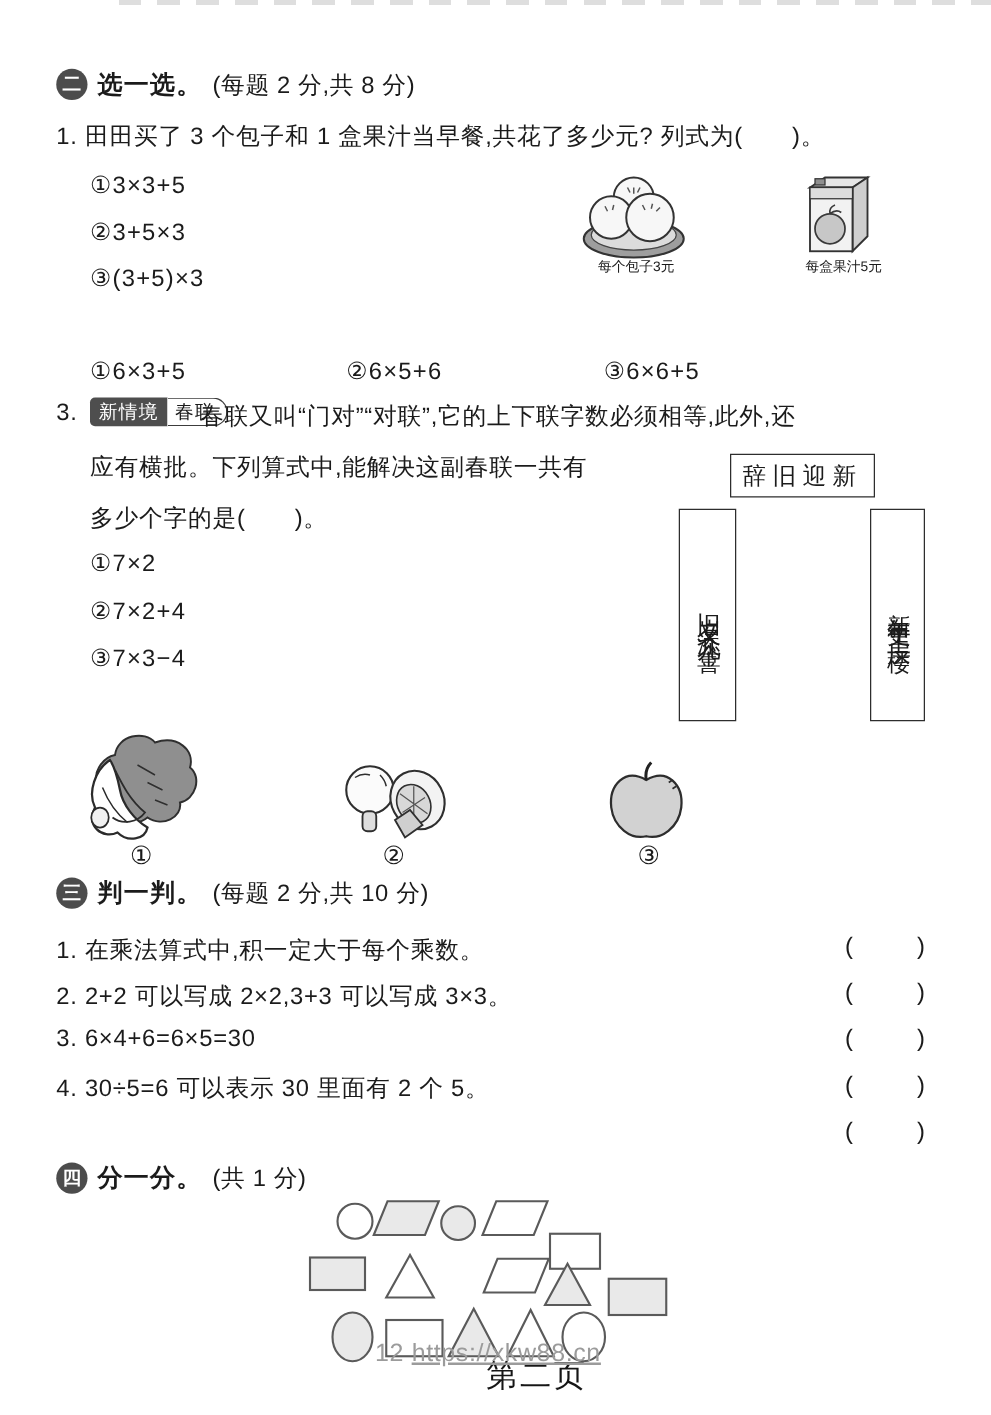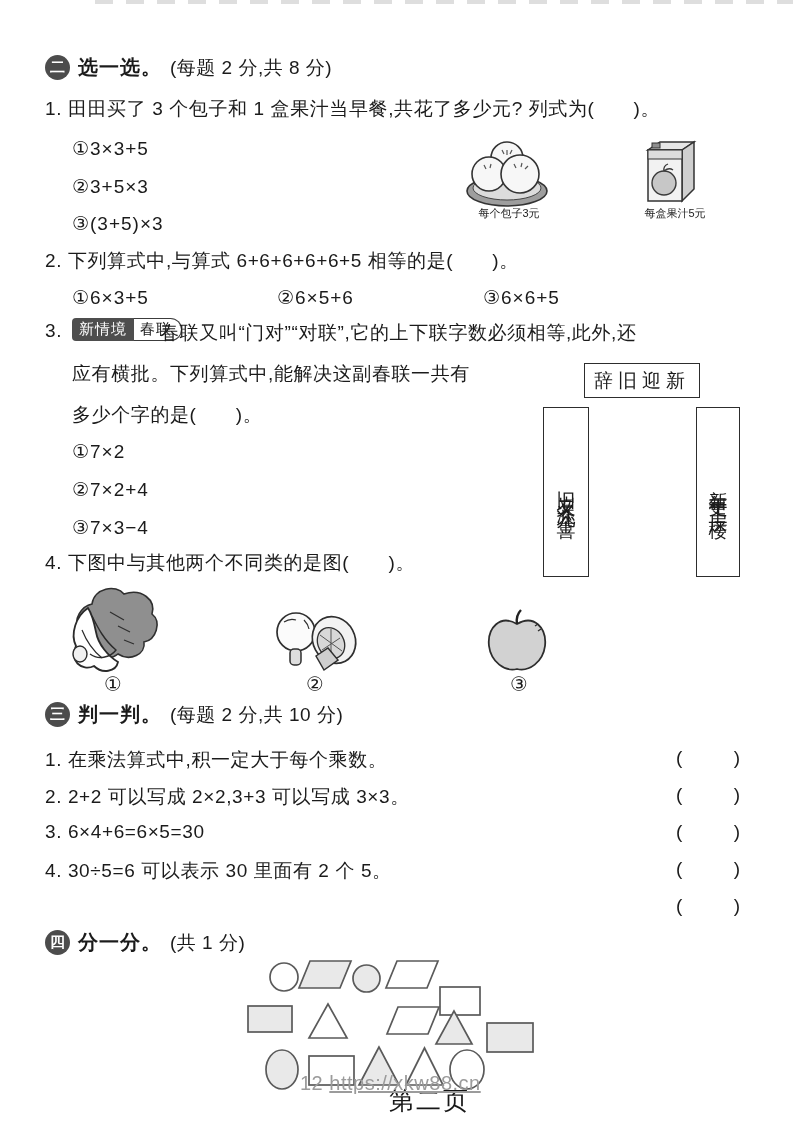--- a/index.html
+++ b/index.html
@@ -100,41 +100,39 @@
       <polygon points="43,19 55,11 55,58 43,70" fill="#cfcfcf" stroke="#333" stroke-width="1.5"></polygon>
       <rect x="9" y="19" width="34" height="51" fill="#f2f2f2" stroke="#333" stroke-width="1.5"></rect>
       <rect x="13" y="12" width="8" height="5" fill="#8f8f8f" stroke="#333" stroke-width="1"></rect>
       <rect x="9" y="19" width="34" height="9" fill="#dddddd" stroke="#333" stroke-width="1"></rect>
       <circle cx="25" cy="52" r="12" fill="#c7c7c7" stroke="#3a3a3a" stroke-width="1.4"></circle>
       <path d="M25 40 q-1 -5 4 -7 M25 40 q5 -4 9 -1" stroke="#3a3a3a" stroke-width="1.3" fill="none"></path>
     </svg>
   </div>
   <div class="abs caption" style="left:612px;top:206px;width:126px;">每盒果汁5元</div>
 
-  <div class="abs qtext" style="left:45px;top:248px;">2. 下列算式中,与算式 6+6+6+6+6+5 相等的是(　　)。</div>
   <div class="abs opt" style="left:72px;top:286px;">①6×3+5</div>
   <div class="abs opt" style="left:277px;top:286px;">②6×5+6</div>
   <div class="abs opt" style="left:483px;top:286px;">③6×6+5</div>
 
   <div class="abs qtext" style="left:45px;top:320px;">3.</div>
   <div class="abs" style="left:72px;top:318px;">
     <span class="badge-dark">新情境</span><span class="badge-light">春联</span>
   </div>
   <div class="abs qtext" style="left:160px;top:320px;">春联又叫“门对”“对联”,它的上下联字数必须相等,此外,还</div>
   <div class="abs qtext" style="left:72px;top:361px;">应有横批。下列算式中,能解决这副春联一共有</div>
   <div class="abs qtext" style="left:72px;top:402px;">多少个字的是(　　)。</div>
   <div class="abs opt" style="left:72px;top:440px;">①7×2</div>
   <div class="abs opt" style="left:72px;top:478px;">②7×2+4</div>
   <div class="abs opt" style="left:72px;top:516px;">③7×3−4</div>
 
   <div class="couplet-top" style="left:584px;top:363px;width:114px;height:33px;">辞旧迎新</div>
   <div class="couplet-v" style="left:543px;top:407px;width:44px;height:168px;">旧岁又添几个喜</div>
   <div class="couplet-v" style="left:696px;top:407px;width:42px;height:168px;">新年更上一层楼</div>
 
-  <div class="abs qtext" style="left:45px;top:550px;">4. 下图中与其他两个不同类的是图(　　)。</div>
 
   <div class="art" style="left:58px;top:582px;">
     <svg width="104" height="96" viewBox="0 0 104 96">
       <path d="M34 22 C36 6 58 2 66 12 C84 6 98 18 94 32 C104 40 98 58 86 60 C88 72 72 80 60 72 C50 80 38 74 36 64 C26 66 18 56 22 46 C14 38 24 24 34 22 Z" fill="#8f8f8f" stroke="#2f2f2f" stroke-width="1.6"></path>
       <path d="M52 30 l14 8 M60 44 l12 6 M66 58 l10 4" stroke="#2f2f2f" stroke-width="1.2" fill="none"></path>
       <path d="M30 26 C18 34 12 52 18 64 C10 78 24 90 36 84 C44 92 58 90 60 80 C50 74 40 62 38 50 C36 40 34 32 30 26 Z" fill="#ffffff" stroke="#2b2b2b" stroke-width="1.8"></path>
       <path d="M34 34 C40 46 46 58 58 68 C52 76 40 78 32 72" fill="none" stroke="#2b2b2b" stroke-width="1.4"></path>
       <path d="M24 48 C28 58 34 68 44 76" fill="none" stroke="#2b2b2b" stroke-width="1.2"></path>
       <ellipse cx="22" cy="72" rx="7" ry="8" fill="#f1f1f1" stroke="#2b2b2b" stroke-width="1.4"></ellipse>
     </svg>

